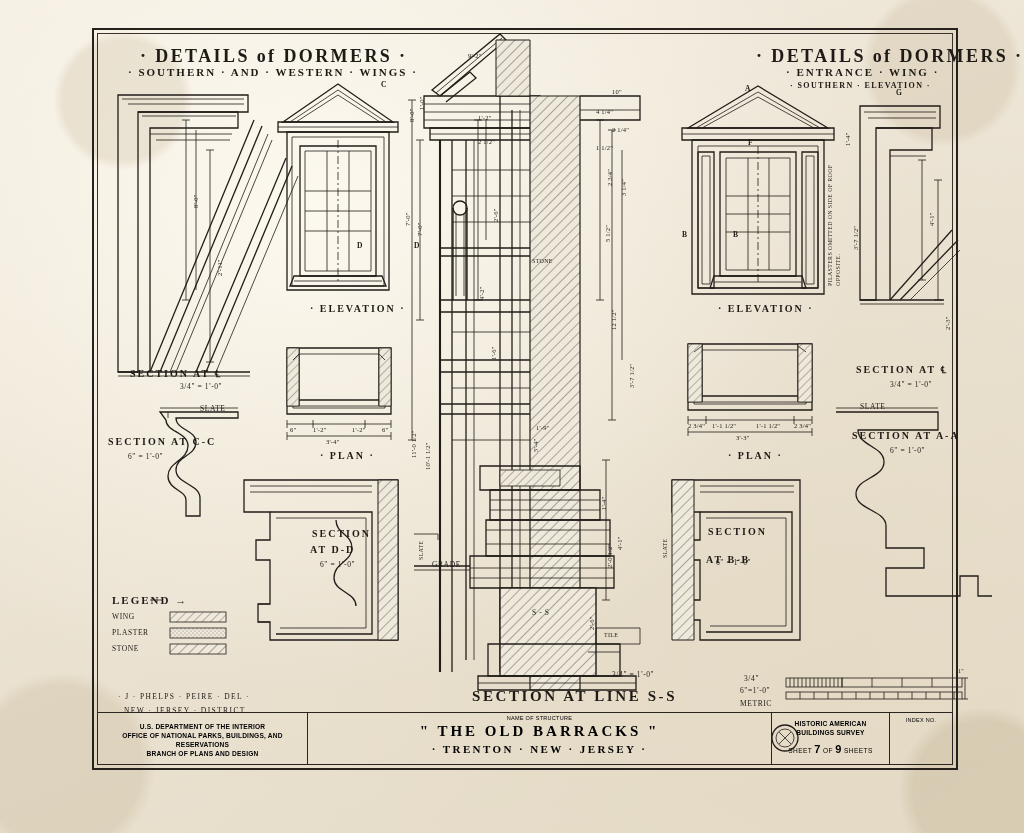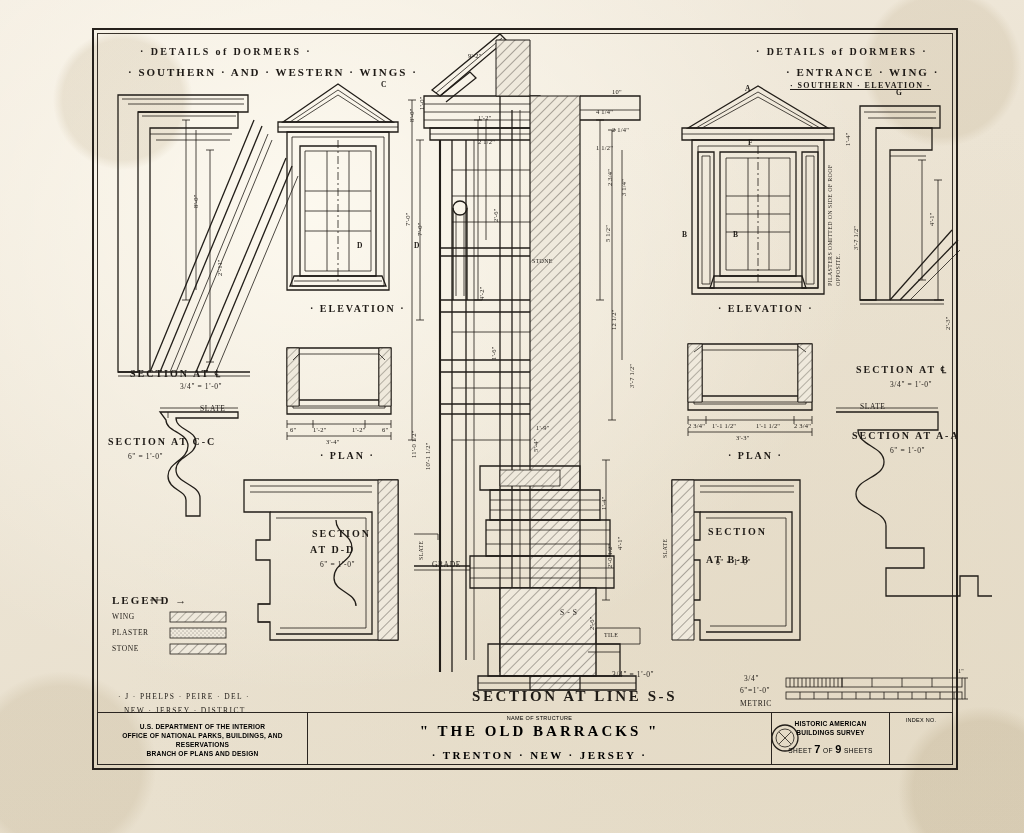--- a/index.html
+++ b/index.html
@@ -38,21 +38,21 @@
     border:1px solid #3a332b;
     box-sizing:border-box;
     pointer-events:none;
   }
   .hand{
     font-family:"Liberation Serif", serif;
     letter-spacing:1.2px;
     color:#1e1a16;
   }
   .t{position:absolute;white-space:nowrap;}
-  .ttl{font-size:10px;font-weight:bold;letter-spacing:2.4px;}
+  .ttl{font-size:18px;font-weight:bold;letter-spacing:2.4px;}
   .ttl2{font-size:11px;font-weight:bold;letter-spacing:2px;}
   .ttl3{font-size:8px;font-weight:bold;letter-spacing:1.4px;}
   .lbl{font-size:10px;font-weight:bold;letter-spacing:2px;}
   .sml{font-size:7.5px;letter-spacing:.6px;}
   .xsml{font-size:6px;letter-spacing:.3px;}
   .dim{font-size:6.5px;letter-spacing:.2px;}
   .vert{transform-origin:0 0;}
   svg{position:absolute;left:0;top:0;overflow:visible;}
   .ln{stroke:#211d18;fill:none;}
   .thin{stroke-width:.8;}
@@ -337,21 +337,21 @@
   </g>
 </svg>
 
 <div>
 
   <div class="t hand ttl" style="left:140px;top:46px;">· DETAILS  of  DORMERS ·</div>
   <div class="t hand ttl2" style="left:128px;top:66px;">· SOUTHERN · AND · WESTERN · WINGS ·</div>
 
   <div class="t hand ttl" style="left:756px;top:46px;">· DETAILS  of  DORMERS ·</div>
   <div class="t hand ttl2" style="left:786px;top:66px;">· ENTRANCE · WING ·</div>
-  <div class="t hand ttl3" style="left:790px;top:81px;text-decoration:underline;">· SOUTHERN · ELEVATION ·</div>
+  <div class="t hand ttl3" style="left:790px;top:81px;">· SOUTHERN · ELEVATION ·</div>
 
   <div class="t hand lbl" style="left:310px;top:303px;">· ELEVATION ·</div>
   <div class="t hand lbl" style="left:718px;top:303px;">· ELEVATION ·</div>
 
   <div class="t hand lbl" style="left:320px;top:450px;">· PLAN ·</div>
   <div class="t hand lbl" style="left:728px;top:450px;">· PLAN ·</div>
 
   <div class="t hand lbl" style="left:130px;top:366px;">SECTION  AT   ℄</div>
   <div class="t hand sml" style="left:180px;top:382px;">3/4" = 1'-0"</div>
   <div class="t hand lbl" style="left:856px;top:362px;">SECTION  AT  ℄</div>
@@ -384,21 +384,21 @@
   <div class="t hand xsml vert" style="left:826px;top:286px;transform:rotate(-90deg);width:150px;white-space:normal;line-height:8px;">PILASTERS  OMITTED  ON  SIDE  OF  ROOF  OPPOSITE.</div>
 
   <div class="t hand sml" style="left:381px;top:80px;font-weight:bold;">C</div>
   <div class="t hand sml" style="left:357px;top:241px;font-weight:bold;">D</div>
   <div class="t hand sml" style="left:414px;top:241px;font-weight:bold;">D</div>
   <div class="t hand sml" style="left:745px;top:84px;font-weight:bold;">A</div>
   <div class="t hand sml" style="left:682px;top:230px;font-weight:bold;">B</div>
   <div class="t hand sml" style="left:733px;top:230px;font-weight:bold;">B</div>
   <div class="t hand sml" style="left:748px;top:138px;font-weight:bold;">F</div>
   <div class="t hand sml" style="left:896px;top:88px;font-weight:bold;">G</div>
-  <div class="t hand sml" style="left:560px;top:608px;font-weight:normal;">S - S</div>
+  <div class="t hand sml" style="left:532px;top:608px;font-weight:normal;">S - S</div>
 
   <div class="t hand dim vert" style="left:192px;top:208px;transform:rotate(-90deg);">8'-0"</div>
   <div class="t hand dim vert" style="left:216px;top:276px;transform:rotate(-90deg);">2'-11"</div>
   <div class="t hand dim vert" style="left:404px;top:226px;transform:rotate(-90deg);">7'-0"</div>
   <div class="t hand dim vert" style="left:418px;top:110px;transform:rotate(-90deg);">1'-0"</div>
 
   <div class="t hand dim" style="left:290px;top:426px;">6"</div>
   <div class="t hand dim" style="left:313px;top:426px;">1'-2"</div>
   <div class="t hand dim" style="left:352px;top:426px;">1'-2"</div>
   <div class="t hand dim" style="left:382px;top:426px;">6"</div>
@@ -458,21 +458,21 @@
 <div id="titleblock">
   <div class="tb-dept">
     <div class="tb-line">U.S. DEPARTMENT OF THE INTERIOR</div>
     <div class="tb-line">OFFICE OF NATIONAL PARKS, BUILDINGS, AND RESERVATIONS</div>
     <div class="tb-line">BRANCH OF PLANS AND DESIGN</div>
   </div>
 
   <div class="tb-name">
     <div class="tb-hdr" style="margin-top:2px;">NAME OF STRUCTURE</div>
     <div class="struct" style="margin-top:2px;">"  THE      OLD      BARRACKS  "</div>
-    <div class="struct2" style="margin-top:9px;">· TRENTON  ·  NEW  ·  JERSEY ·</div>
+    <div class="struct2" style="margin-top:3px;">· TRENTON  ·  NEW  ·  JERSEY ·</div>
   </div>
 
 
   <div class="tb-habs">
     <div class="tb-line" style="margin-top:6px;">HISTORIC AMERICAN</div>
     <div class="tb-line">BUILDINGS SURVEY</div>
     <div style="margin-top:6px;font-size:6.6px;letter-spacing:.4px;">
       <span>SHEET</span>
       <span style="font-size:11px;font-weight:bold;">7</span>
       <span>OF</span>

